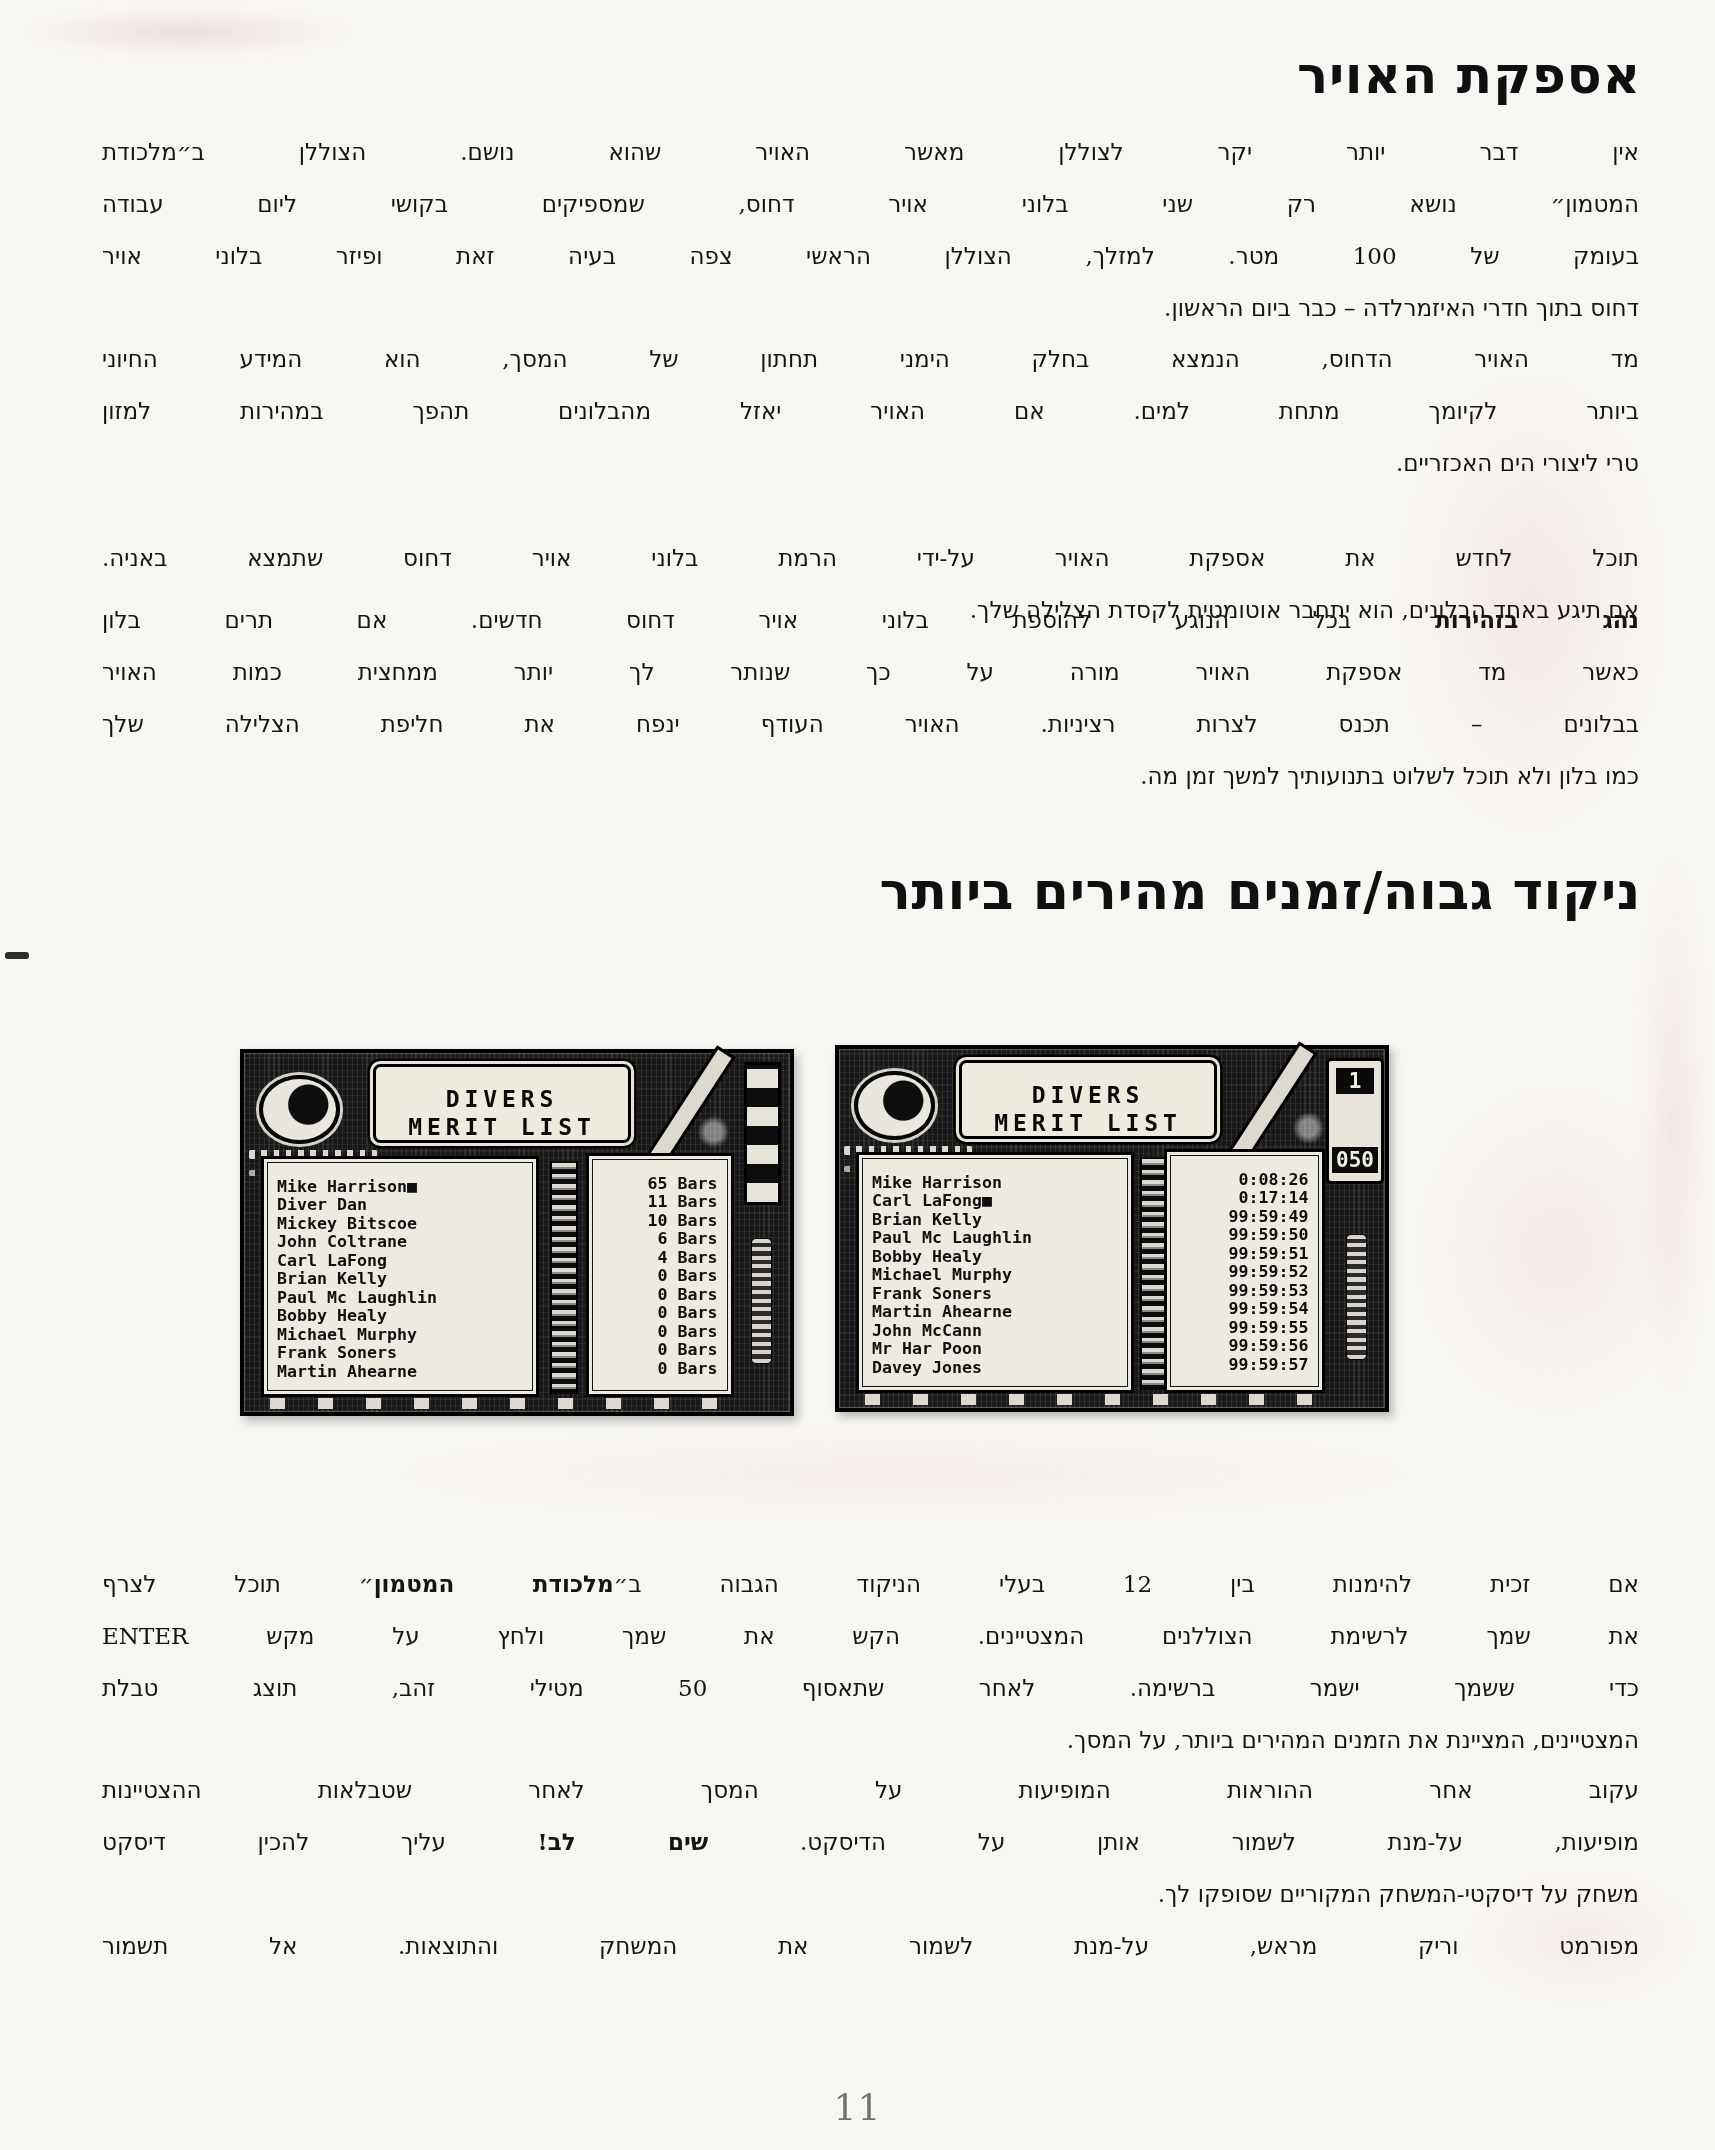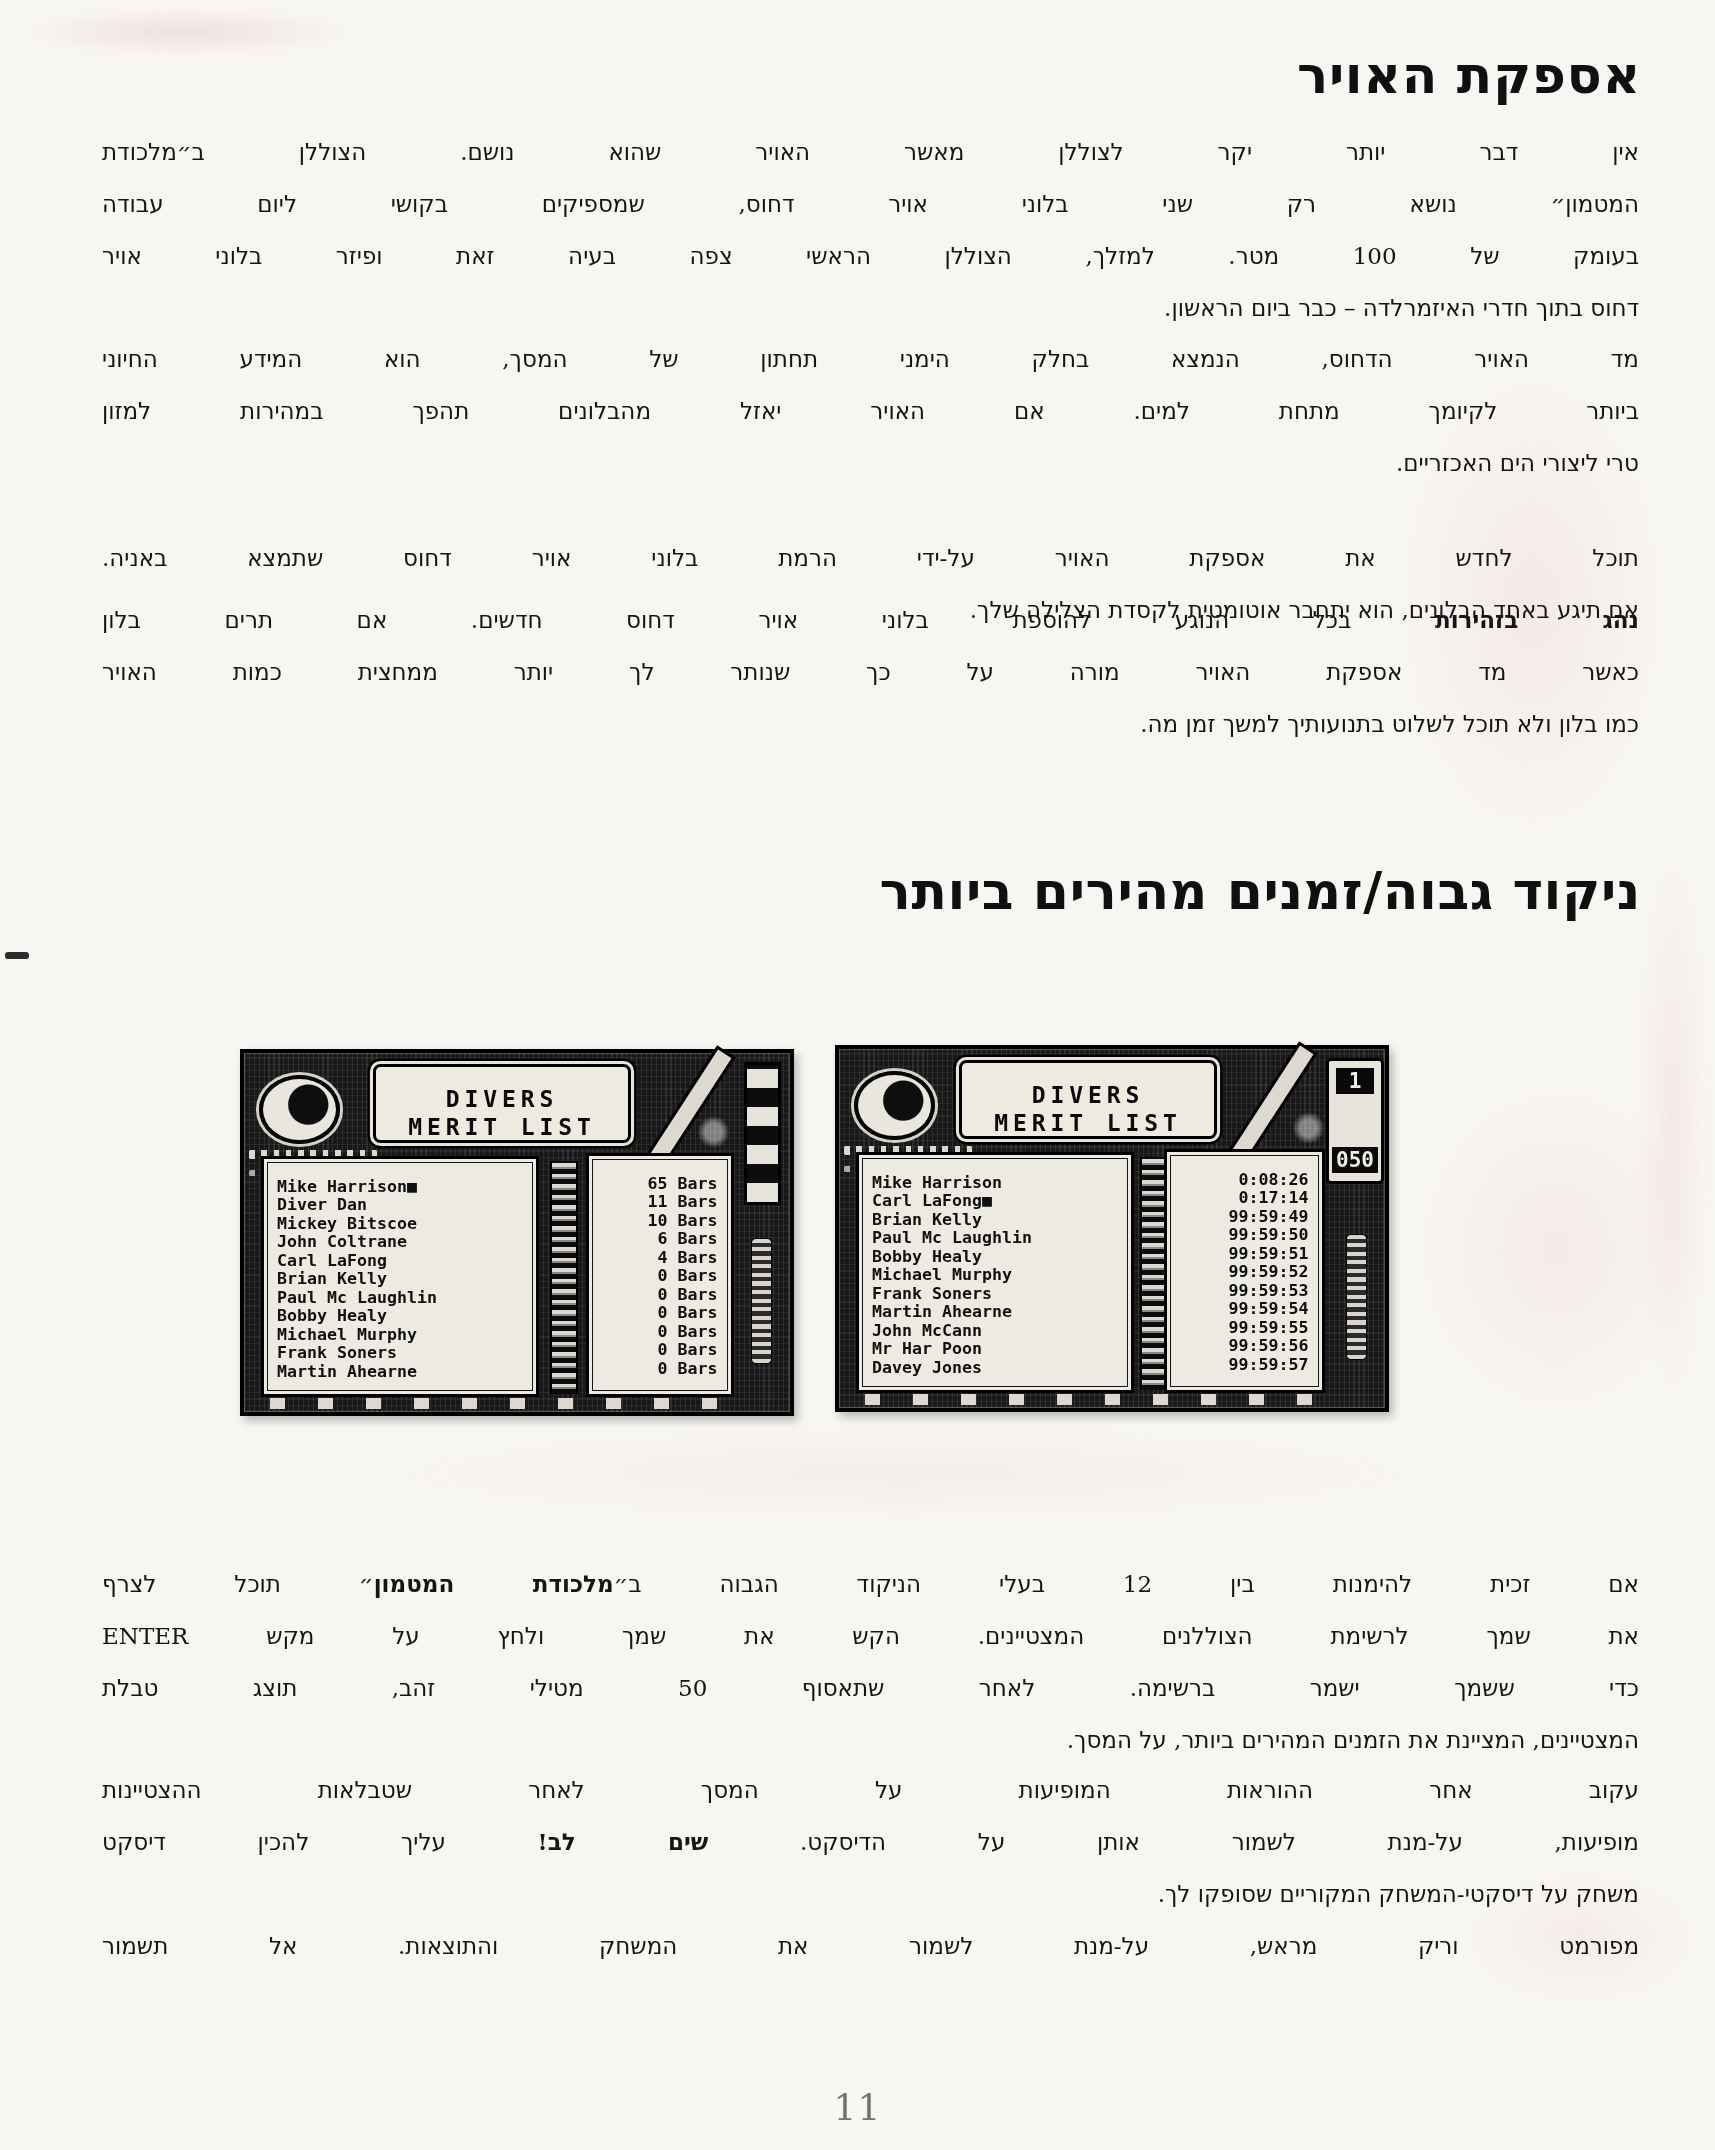--- a/index.html
+++ b/index.html
@@ -155,20 +155,21 @@
   </div>
 
   <div class="para p-3">
     <div class="line">תוכל לחדש את אספקת האויר על-ידי הרמת בלוני אויר דחוס שתמצא באניה.</div>
     <div class="line end">אם תיגע באחד הבלונים, הוא יתחבר אוטומטית לקסדת הצלילה שלך.</div>
   </div>
 
   <div class="para p-4">
     <div class="line"><span class="b">נהג בזהירות</span><span> בכל הנוגע להוספת בלוני אויר דחוס חדשים. אם תרים בלון</span></div>
     <div class="line">כאשר מד אספקת האויר מורה על כך שנותר לך יותר ממחצית כמות האויר</div>
+    <div class="line">בבלונים – תכנס לצרות רציניות. האויר העודף ינפח את חליפת הצלילה שלך</div>
     <div class="line end">כמו בלון ולא תוכל לשלוט בתנועותיך למשך זמן מה.</div>
   </div>
 
   <div class="h1 h1-score">ניקוד גבוה/זמנים מהירים ביותר</div>
 
   <div class="shot shot-a">
     <div class="machine"></div>
     <div class="lens"></div>
     <div class="rivets r1"></div>
     <div class="rivets r2"></div>

